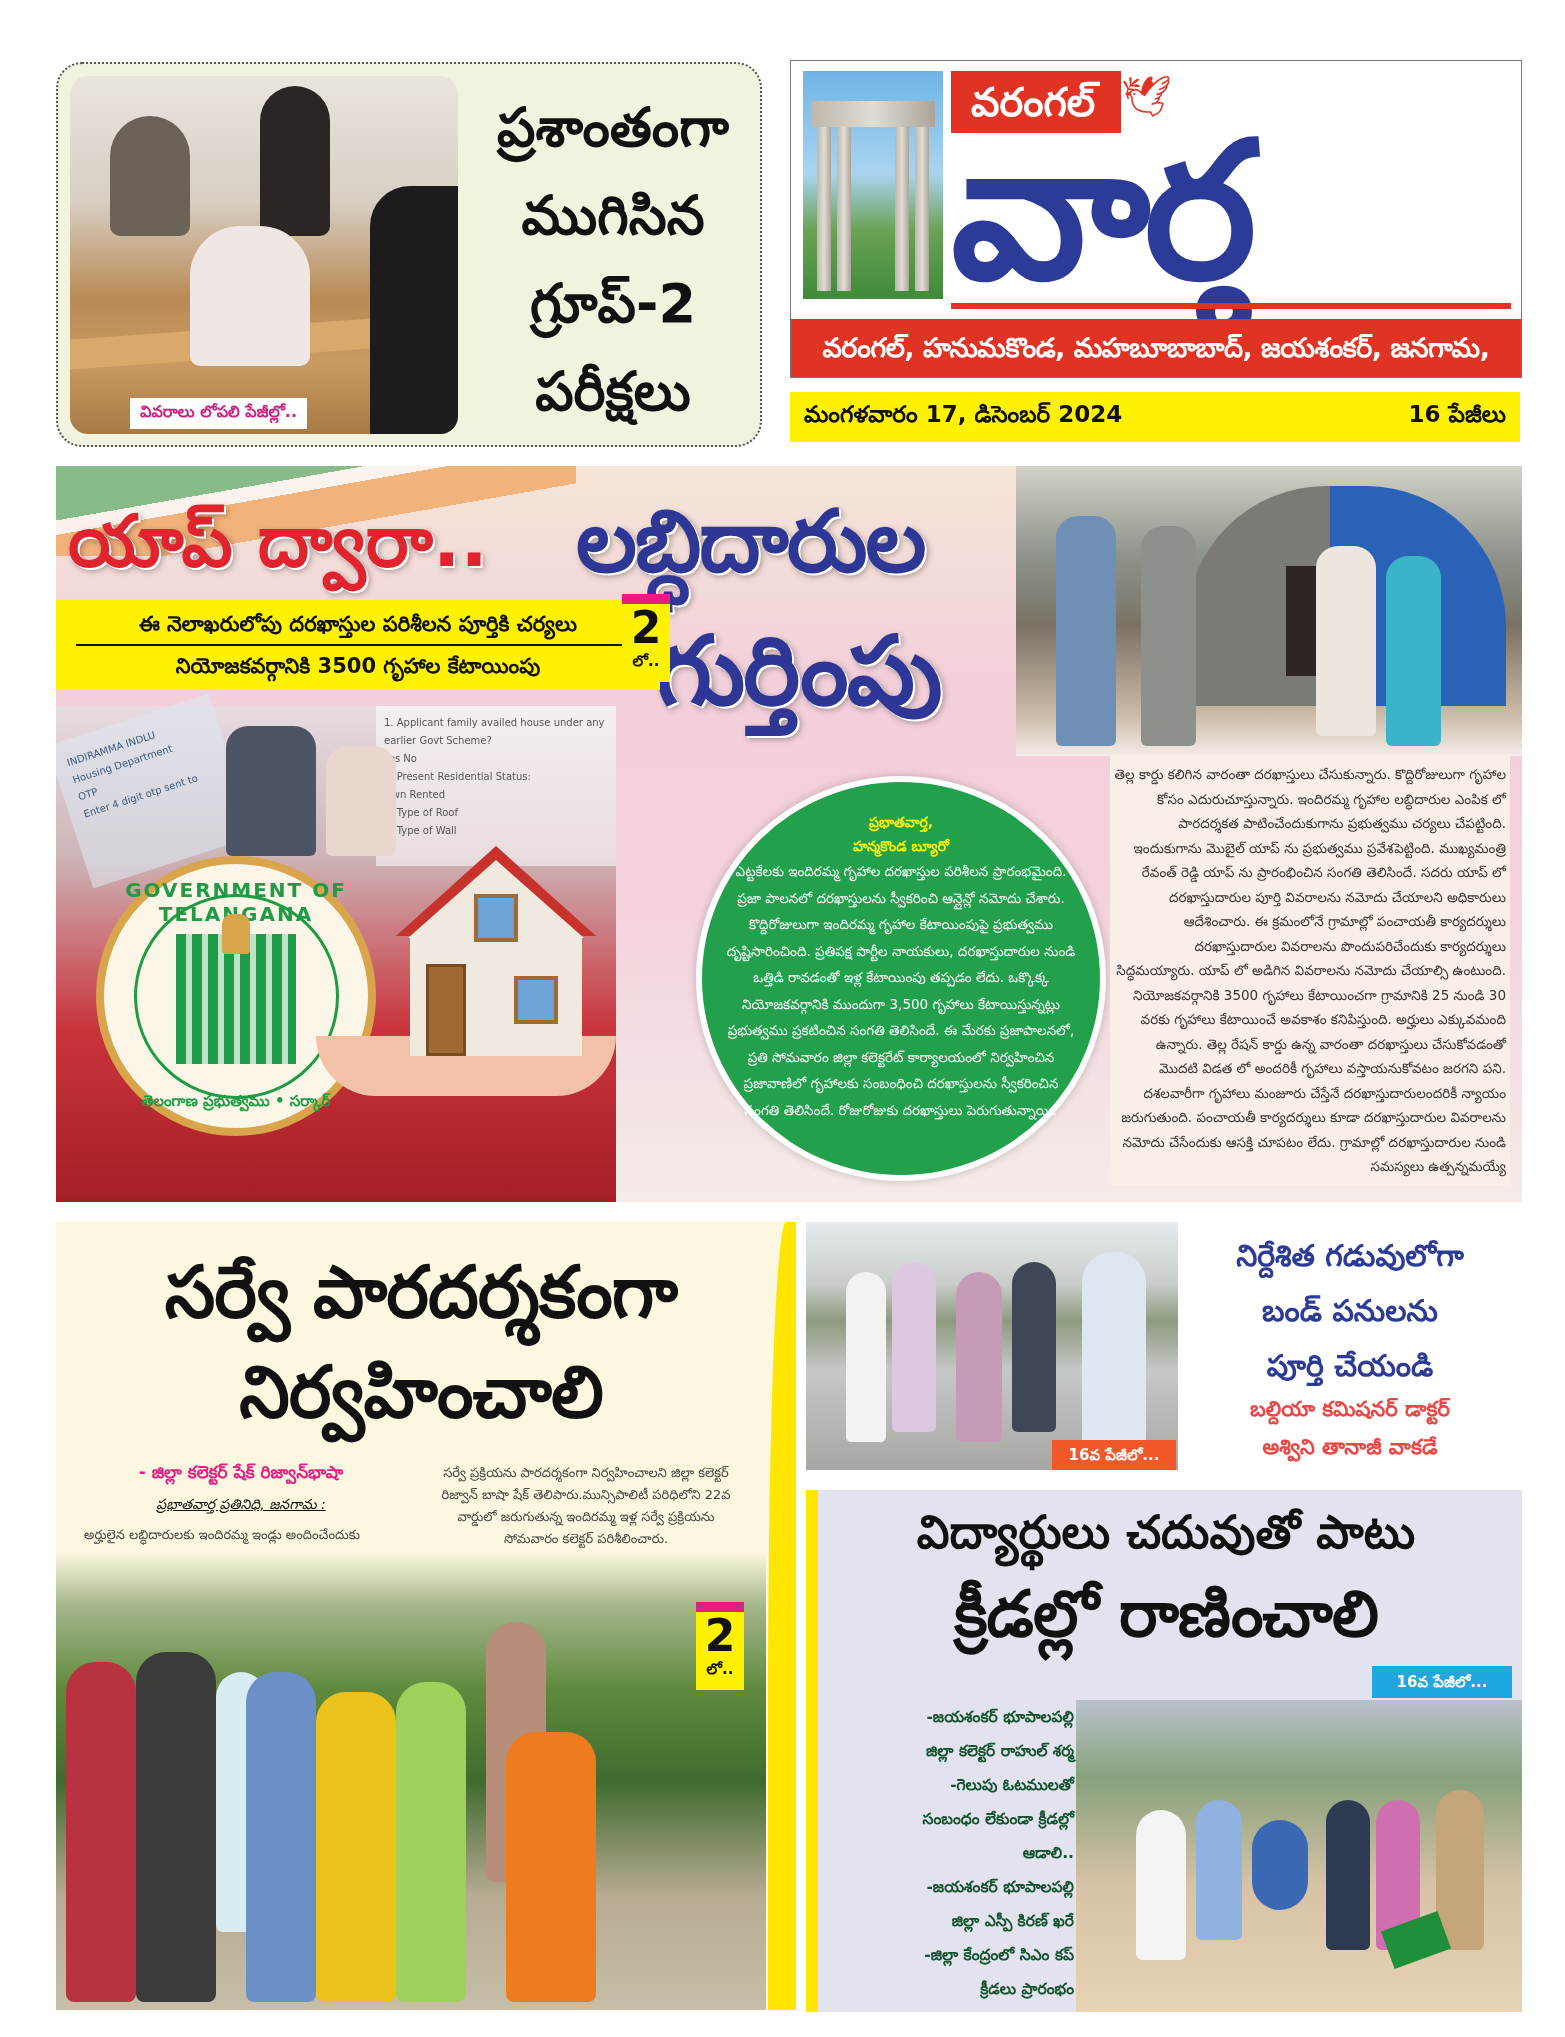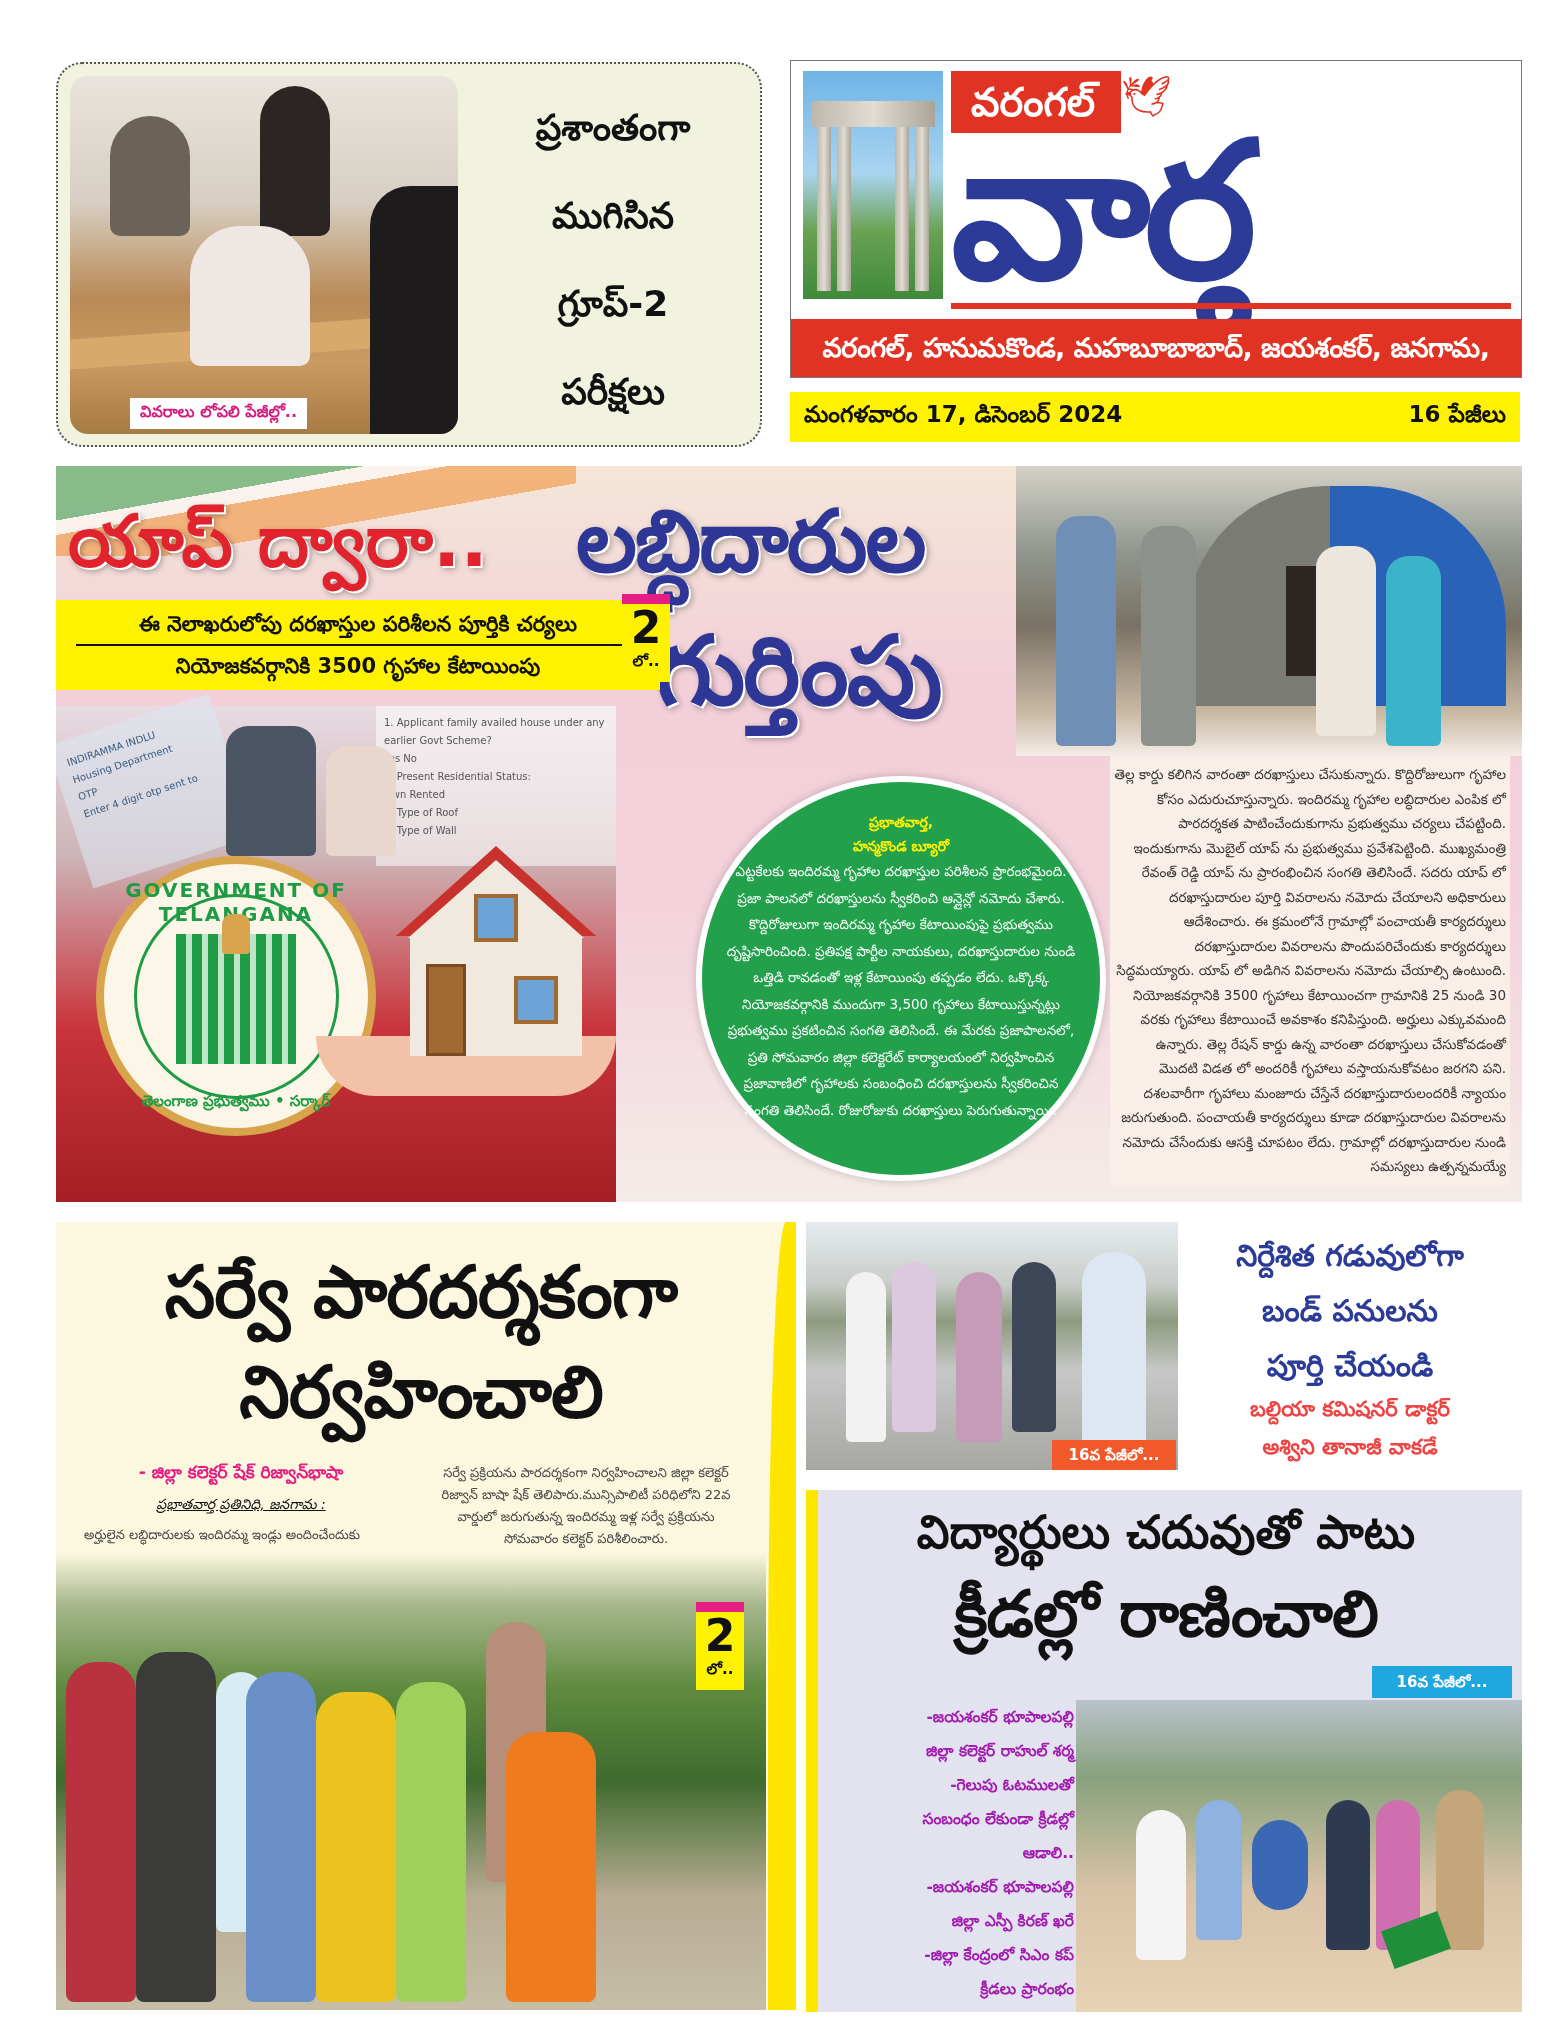--- a/index.html
+++ b/index.html
@@ -10,21 +10,21 @@
   
   .teaser { left: 56px; top: 62px; width: 706px; height: 385px; border: 2px dotted #555; border-radius: 26px; background: #f1f3df; overflow: hidden; }
   .teaser-photo { left: 12px; top: 12px; width: 388px; height: 358px; border-radius: 18px; overflow: hidden;
     background: linear-gradient(180deg,#e9e4dd 0%,#d7cfc3 35%,#b98a55 62%,#c99a61 80%,#a87a44 100%); }
   .teaser-photo .p1 { left: 40px; top: 40px; width: 80px; height: 120px; border-radius: 40px 40px 10px 10px; background: #6b6258; }
   .teaser-photo .p2 { left: 190px; top: 10px; width: 70px; height: 150px; border-radius: 35px 35px 10px 10px; background: #2b2623; }
   .teaser-photo .p3 { left: 120px; top: 150px; width: 120px; height: 140px; border-radius: 50px 50px 10px 10px; background: #efe7e4; }
   .teaser-photo .p4 { left: 300px; top: 110px; width: 88px; height: 250px; border-radius: 40px 0 0 0; background: #1d1b1c; }
   .teaser-photo .desk { left: 0; top: 250px; width: 388px; height: 30px; background: #d9a86b; transform: skewY(-4deg); }
   .teaser-tag { left: 60px; top: 322px; padding: 4px 10px; background: #fff; color: #d41c80; font-size: 16px; font-weight: bold; }
-  .teaser-title { left: 410px; top: 20px; width: 290px; text-align: center; font-size: 36px; line-height: 88px; font-weight: bold; color: #111; }
+  .teaser-title { left: 410px; top: 20px; width: 290px; text-align: center; font-size: 54px; line-height: 88px; font-weight: bold; color: #111; }
 
   
   .masthead { left: 790px; top: 60px; width: 732px; height: 318px; border: 1px solid #777; background: #fff; }
   .mh-photo { left: 12px; top: 10px; width: 140px; height: 228px;
     background: linear-gradient(180deg,#6fb4e6 0%,#a9d4f0 45%,#6aa254 70%,#3f8a3a 100%); }
   .mh-pillar { background: linear-gradient(90deg,#bdb7ab,#e1ddd4,#aaa498); }
   .mh-red-top { left: 160px; top: 10px; width: 170px; height: 62px; background: #e03323; color: #fff; font-size: 40px; font-weight: bold; line-height: 62px; padding-left: 20px; }
   .mh-bird { left: 330px; top: 12px; font-size: 40px; color: #e03323; }
   .mh-logo { left: 160px; top: 60px; width: 560px; height: 180px; color: #2b3b97; font-size: 190px; font-weight: bold; line-height: 180px; letter-spacing: -6px; font-family: "DejaVu Serif", serif; }
   .mh-underline { left: 160px; top: 242px; width: 560px; height: 6px; background: #e03323; }
@@ -90,21 +90,21 @@
     background: linear-gradient(180deg,#e7ebef 0%,#c8cdc9 25%,#8e9a7f 40%,#c6c8c7 60%,#a7a6a2 100%); }
   .bund-tag { left: 246px; top: 218px; width: 124px; height: 30px; background: #f2592a; color: #fff; font-weight: bold; font-size: 15px; line-height: 30px; text-align: center; }
   .bund-h { left: 1182px; top: 1228px; width: 336px; text-align: center; color: #2b3b97; font-size: 30px; font-weight: bold; line-height: 55px; }
   .bund-by { left: 1182px; top: 1390px; width: 336px; text-align: center; color: #ef4444; font-size: 21px; font-weight: bold; line-height: 38px; }
 
   
   .sports { left: 806px; top: 1490px; width: 716px; height: 522px; background: #e2e3ef; overflow: hidden; }
   .sports-h1 { left: 10px; top: 10px; width: 700px; text-align: center; font-size: 46px; font-weight: bold; line-height: 64px; color: #111; }
   .sports-h2 { left: 10px; top: 76px; width: 700px; text-align: center; font-size: 64px; font-weight: bold; line-height: 96px; color: #111; letter-spacing: -1px; }
   .sports-tag { left: 566px; top: 176px; width: 140px; height: 32px; background: #1fa8e0; color: #fff; font-size: 15px; font-weight: bold; line-height: 32px; text-align: center; }
-  .sports-bullets { left: 18px; top: 210px; width: 250px; text-align: right; font-size: 15.5px; font-weight: bold; line-height: 34px; color: #a21caf; }
+  .sports-bullets { left: 18px; top: 210px; width: 250px; text-align: right; font-size: 15.5px; font-weight: bold; line-height: 34px; color: #14532d; }
   .sports-photo { left: 270px; top: 210px; width: 446px; height: 312px;
     background: linear-gradient(180deg,#b9c2cb 0%,#87a17c 25%,#d9c3a7 60%,#e7d2b4 100%); }
   .sports-yellow { left: 0; top: 0; width: 12px; height: 522px; background: #ffe600; }
 </style>
 </head>
 <body>
 
 <div class="abs teaser">
   <div class="abs teaser-photo">
     <div class="abs p1"></div>

